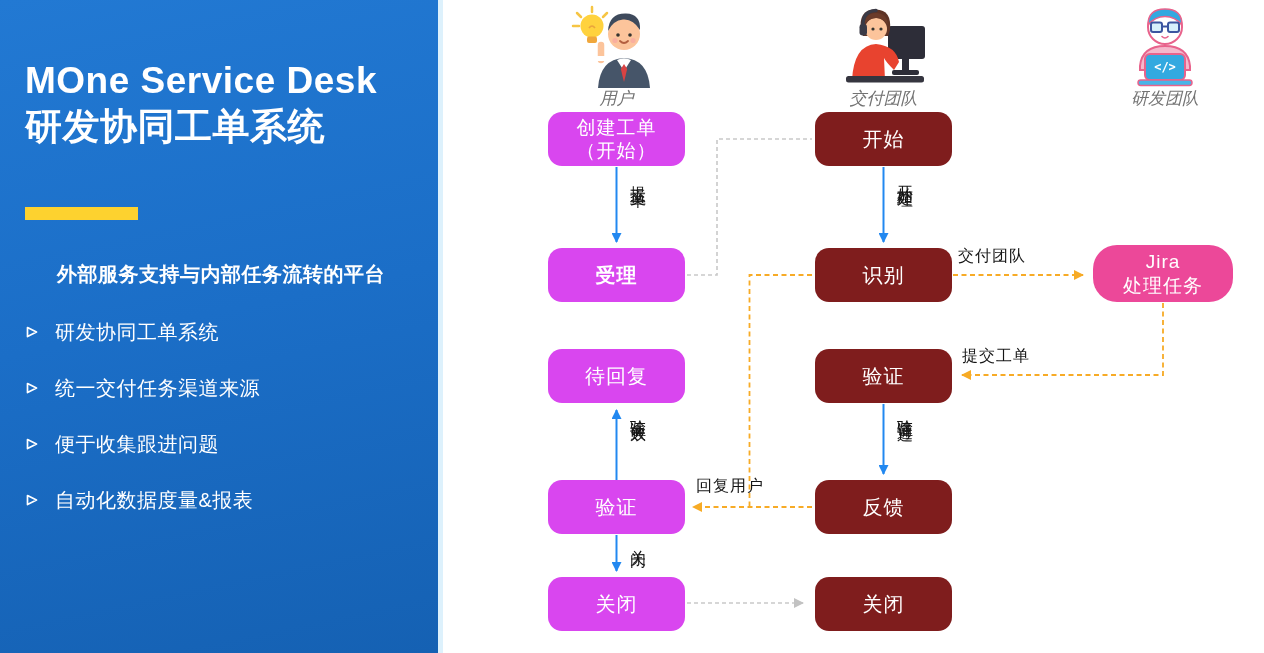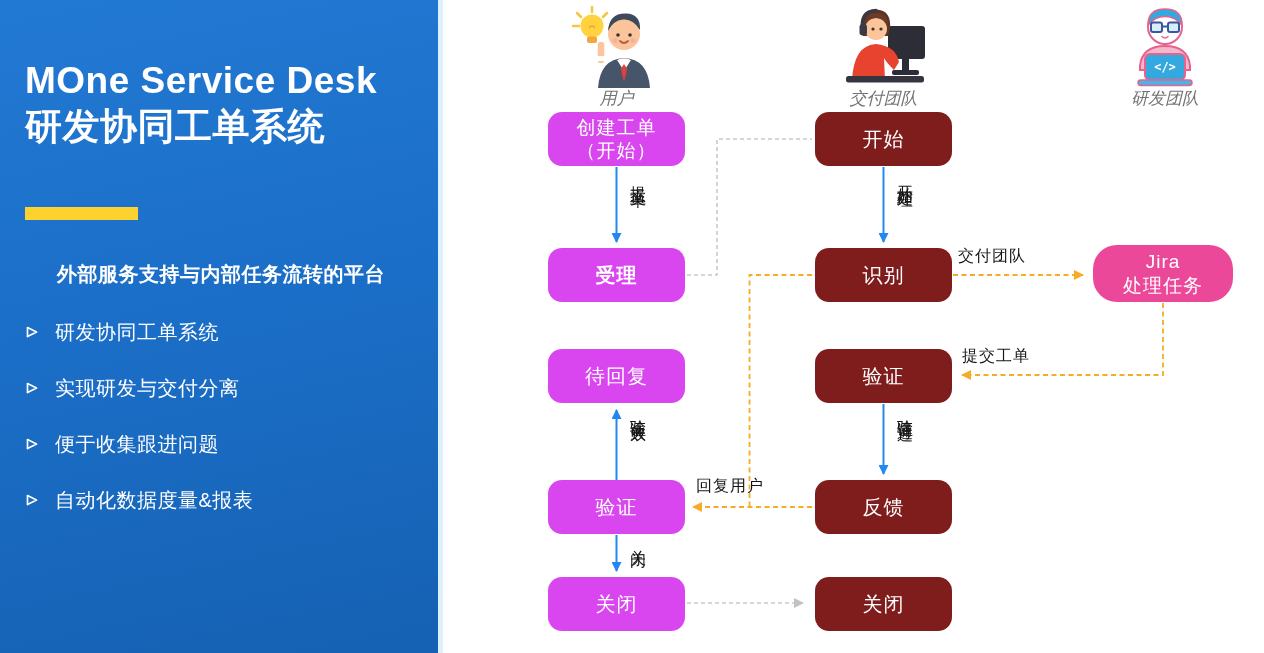--- a/index.html
+++ b/index.html
@@ -64,21 +64,21 @@
       <li>
         <svg width="14" height="14" viewBox="0 0 14 14">
             <path d="M2.5,2.5 L11.5,7 L2.5,11.5 Z" fill="none" stroke="#fff" stroke-width="1.7" stroke-linejoin="round"></path>
           </svg>
         <span>研发协同工单系统</span>
       </li>
       <li>
         <svg width="14" height="14" viewBox="0 0 14 14">
             <path d="M2.5,2.5 L11.5,7 L2.5,11.5 Z" fill="none" stroke="#fff" stroke-width="1.7" stroke-linejoin="round"></path>
           </svg>
-        <span>实现研发与交付分离</span>
+        <span>统一交付任务渠道来源</span>
       </li>
       <li>
         <svg width="14" height="14" viewBox="0 0 14 14">
             <path d="M2.5,2.5 L11.5,7 L2.5,11.5 Z" fill="none" stroke="#fff" stroke-width="1.7" stroke-linejoin="round"></path>
           </svg>
         <span>便于收集跟进问题</span>
       </li>
       <li>
         <svg width="14" height="14" viewBox="0 0 14 14">
             <path d="M2.5,2.5 L11.5,7 L2.5,11.5 Z" fill="none" stroke="#fff" stroke-width="1.7" stroke-linejoin="round"></path>

